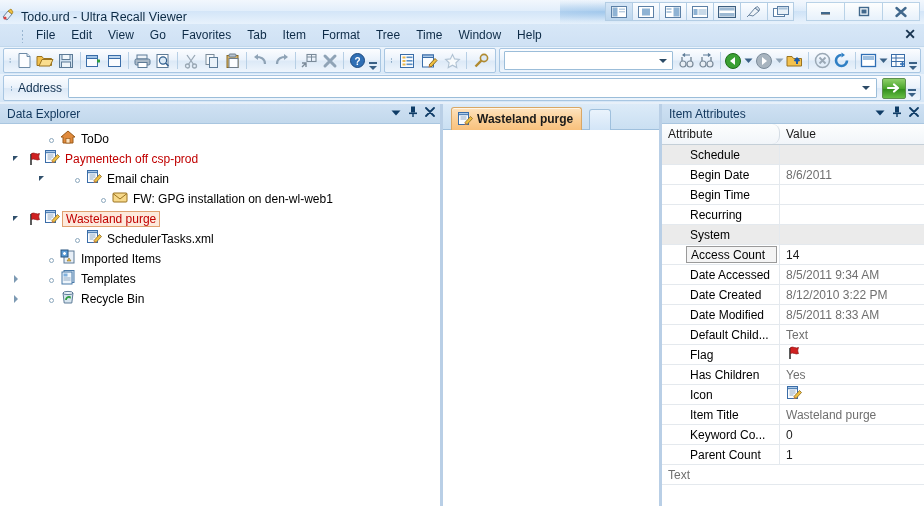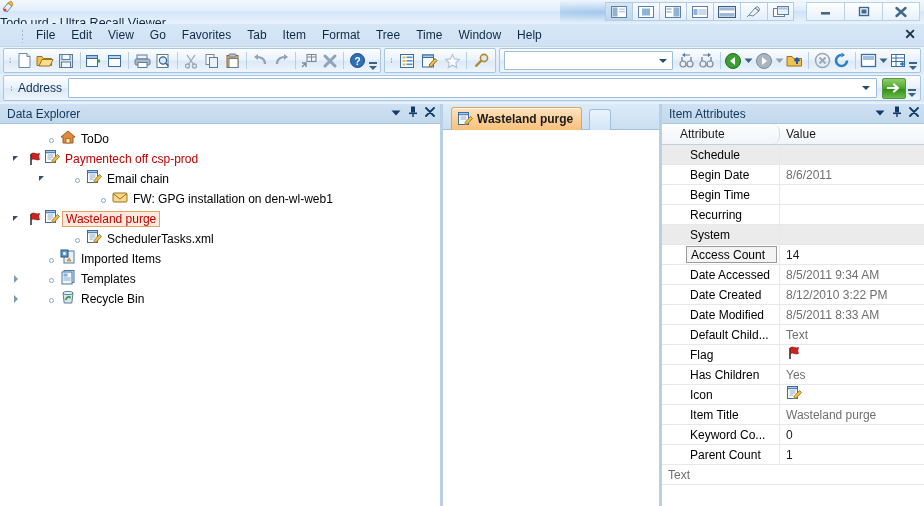--- a/index.html
+++ b/index.html
@@ -15,23 +15,22 @@
     width: 924px; height: 506px;
     position: relative;
     background: linear-gradient(to bottom, #eef4fb 0%, #cfe0f2 100%);
   }
 
   
   .titlebar {
     height: 24px;
     position: relative;
     background: linear-gradient(to bottom, #f2f7fd 0%, #e2eefb 45%, #d3e5f8 46%, #e8f2fc 100%);
-    display: flex; align-items: flex-start;
+    display: flex; align-items: flex-end;
     padding-left: 0;
-    flex-direction: column;
   }
   .app-icon { width: 16px; height: 16px; position: relative; margin-right: 5px; flex: 0 0 auto; }
   .title-text {
     font-size: 12.5px; color: #0b2a45; white-space: nowrap;
   }
   .title-glow {
     position: absolute; left: 560px; top: 0; width: 260px; height: 24px;
     background: radial-gradient(ellipse at 20% 50%, rgba(120,175,225,.55) 0%, rgba(170,205,235,.18) 55%, rgba(255,255,255,0) 75%);
     pointer-events: none;
   }
@@ -247,21 +246,21 @@
   #attrs {
     position: absolute; left: 662px; top: 0; width: 262px; height: 402px;
     background: #ffffff; display: flex; flex-direction: column;
   }
   .grid-head {
     height: 21px; display: flex; align-items: center;
     background: linear-gradient(to bottom, #fdfefe 0%, #f1f5f9 100%);
     border-bottom: 1px solid #c4cfd8;
     font-size: 12px; color: #1a1a1a;
   }
-  .gh-a { width: 118px; padding-left: 18px; border-right: 1px solid #d5dde5; height:100%; display:flex; align-items:center;border-radius:8px;}
+  .gh-a { width: 118px; padding-left: 6px; border-right: 1px solid #d5dde5; height:100%; display:flex; align-items:center;border-radius:8px;}
   .gh-v { flex: 1; padding-left: 6px; }
   .grid-body { flex: 1; overflow: hidden; }
   .grow {
     height: 20px; display: flex; align-items: center;
     border-bottom: 1px solid #e4e9ee; font-size: 12px;
   }
   .grow.group { background: #ebebeb; }
   .gc-a {
     width: 118px; height: 100%; display: flex; align-items: center;
     padding-left: 28px; color: #000;

